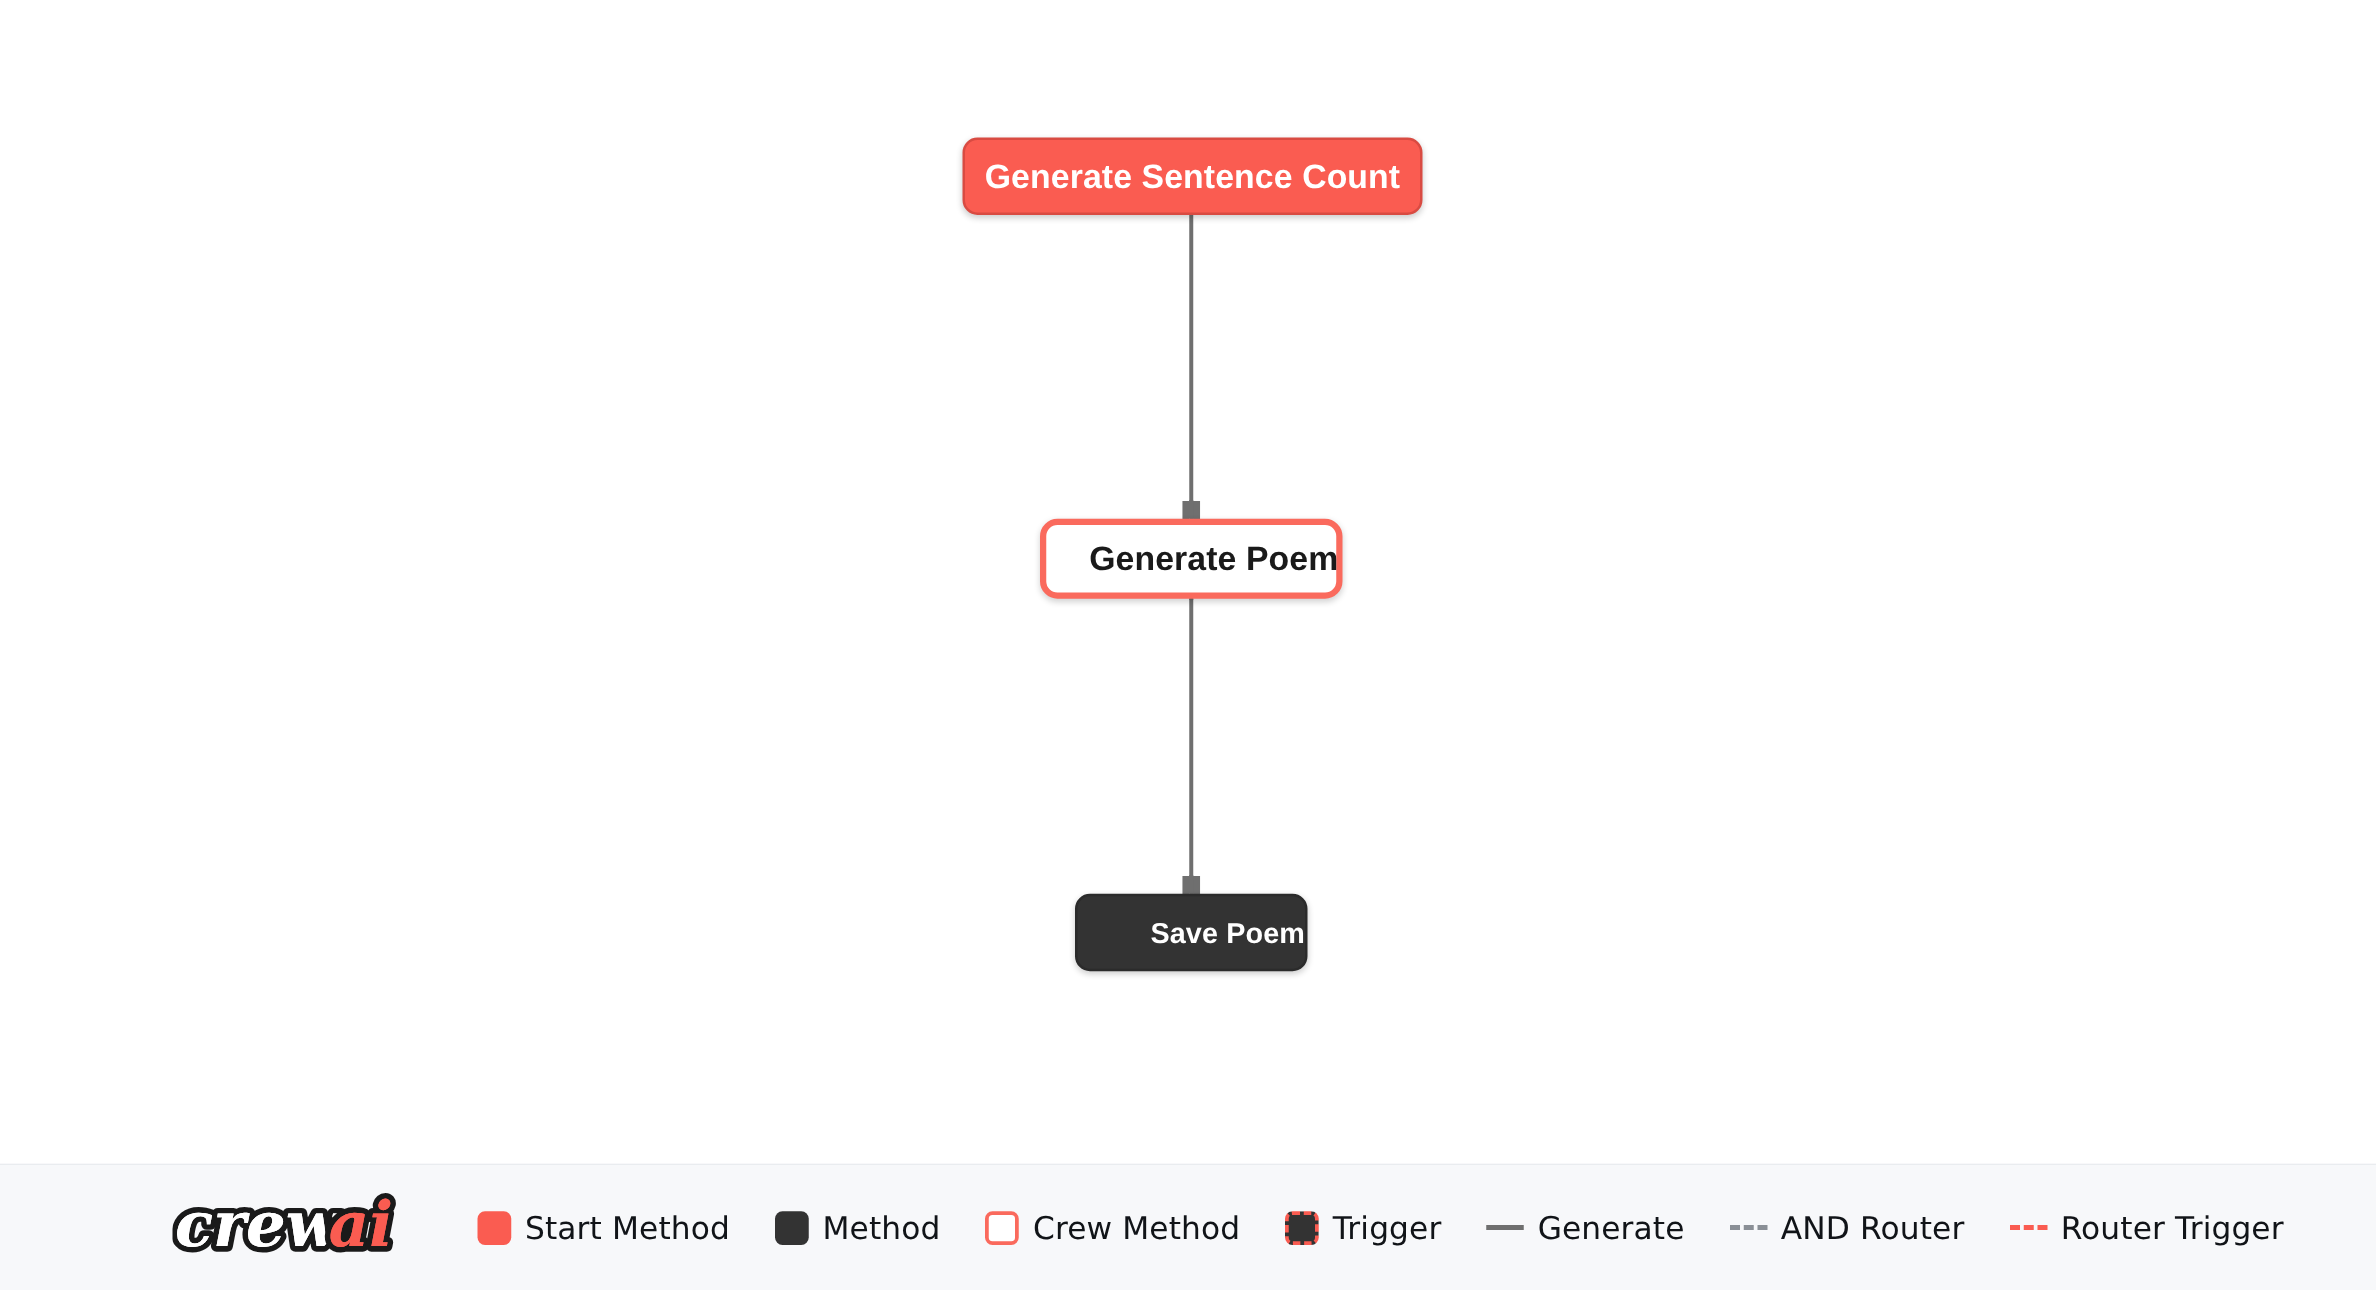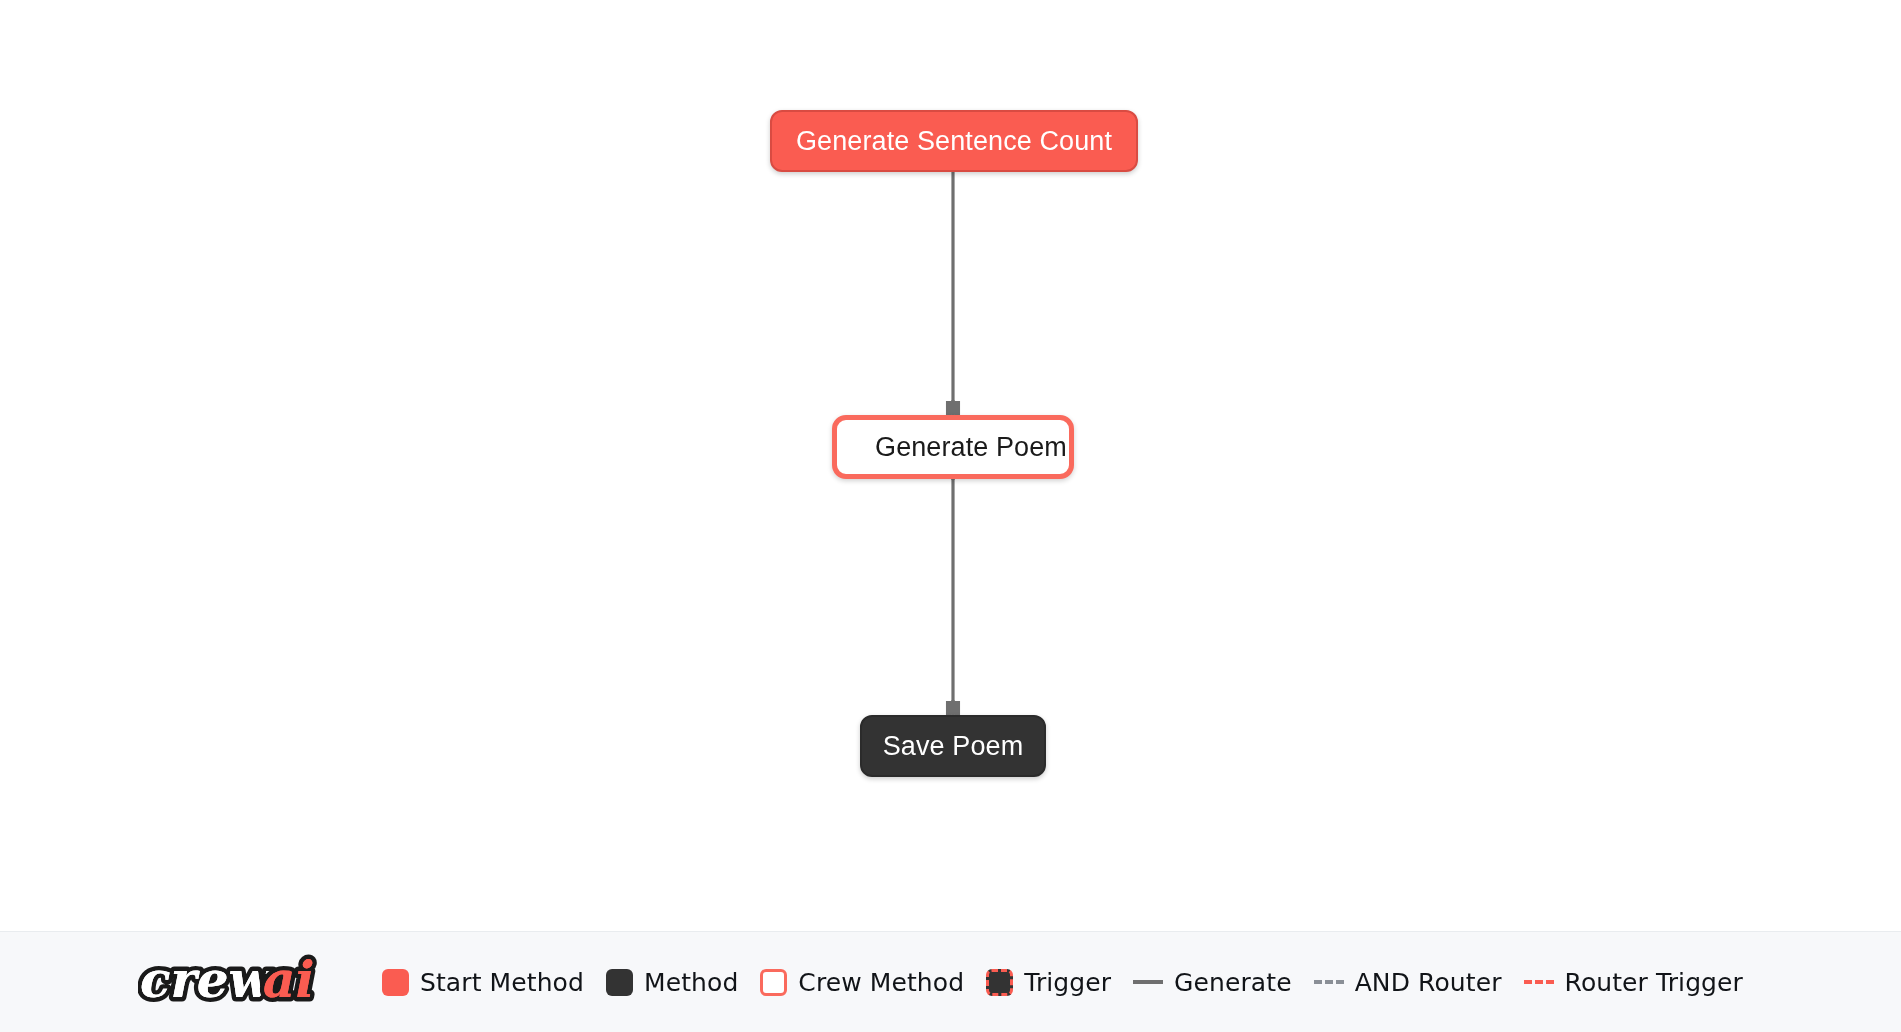--- a/index.html
+++ b/index.html
@@ -16,20 +16,21 @@
   }
 
   
   #flow-canvas {
     position: absolute;
     left: 0;
     top: 0;
     width: 1901px;
     height: 931px;
     background: #ffffff;
+    font-weight: bold;
   }
 
   #edge-layer {
     position: absolute;
     left: 0;
     top: 0;
     width: 1901px;
     height: 931px;
   }
 
@@ -62,22 +63,23 @@
     border-radius: 14px;
     box-shadow: 0 2px 5px rgba(0,0,0,0.18);
     padding-left: 36px;
   }
 
   
   .node-method {
     background: #333333;
     border: 2px solid #2b2b2b;
     color: #ffffff;
-    font-size: 27px;
+    font-size: 23px;
     box-shadow: 0 2px 5px rgba(0,0,0,0.20);
+    justify-content: flex-end;
   }
 
   #node-generate-sentence-count {
     left: 770px;
     top: 110px;
     width: 368px;
     height: 62px;
   }
   #node-generate-poem {
     left: 832px;
@@ -109,21 +111,21 @@
 
   #crewai-logo {
     margin-left: 138px;
     margin-right: 44px;
     display: block;
   }
 
   #legend-items {
     display: flex;
     align-items: center;
-    gap: 22px;
+    gap: 36px;
   }
 
   .legend-item {
     display: flex;
     align-items: center;
     gap: 11px;
   }
 
   .legend-label {
     font-size: 25px;

